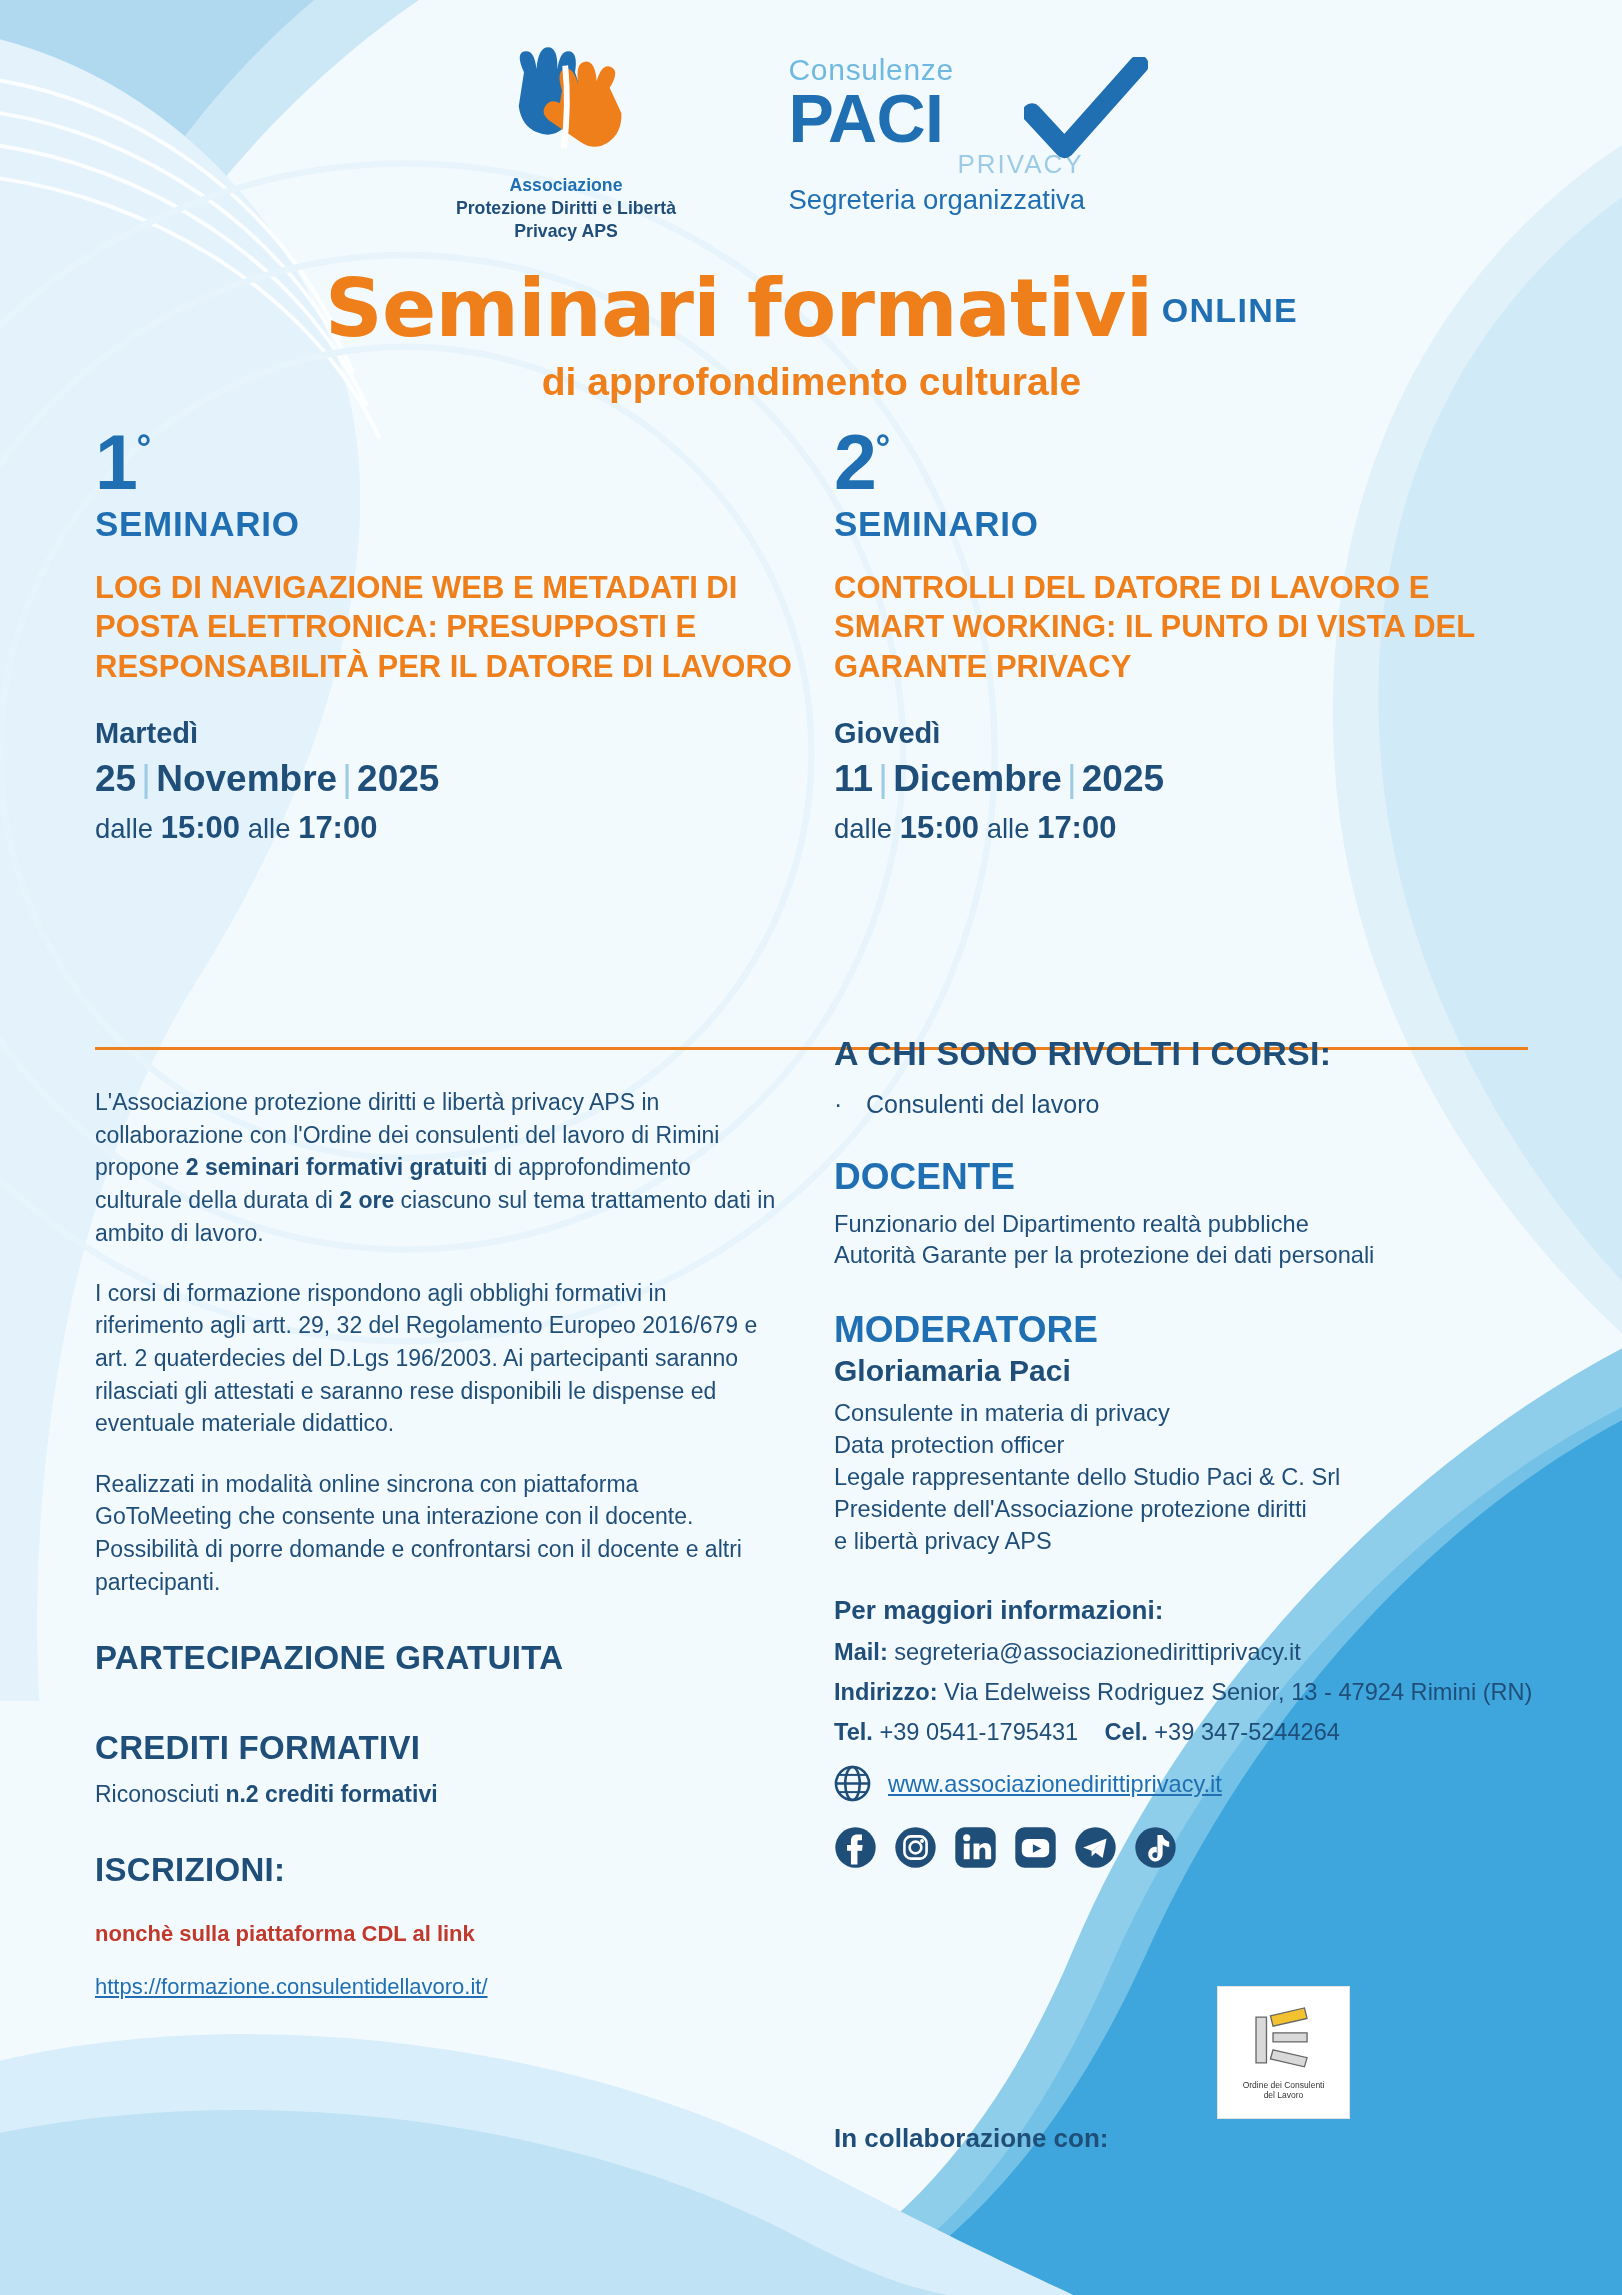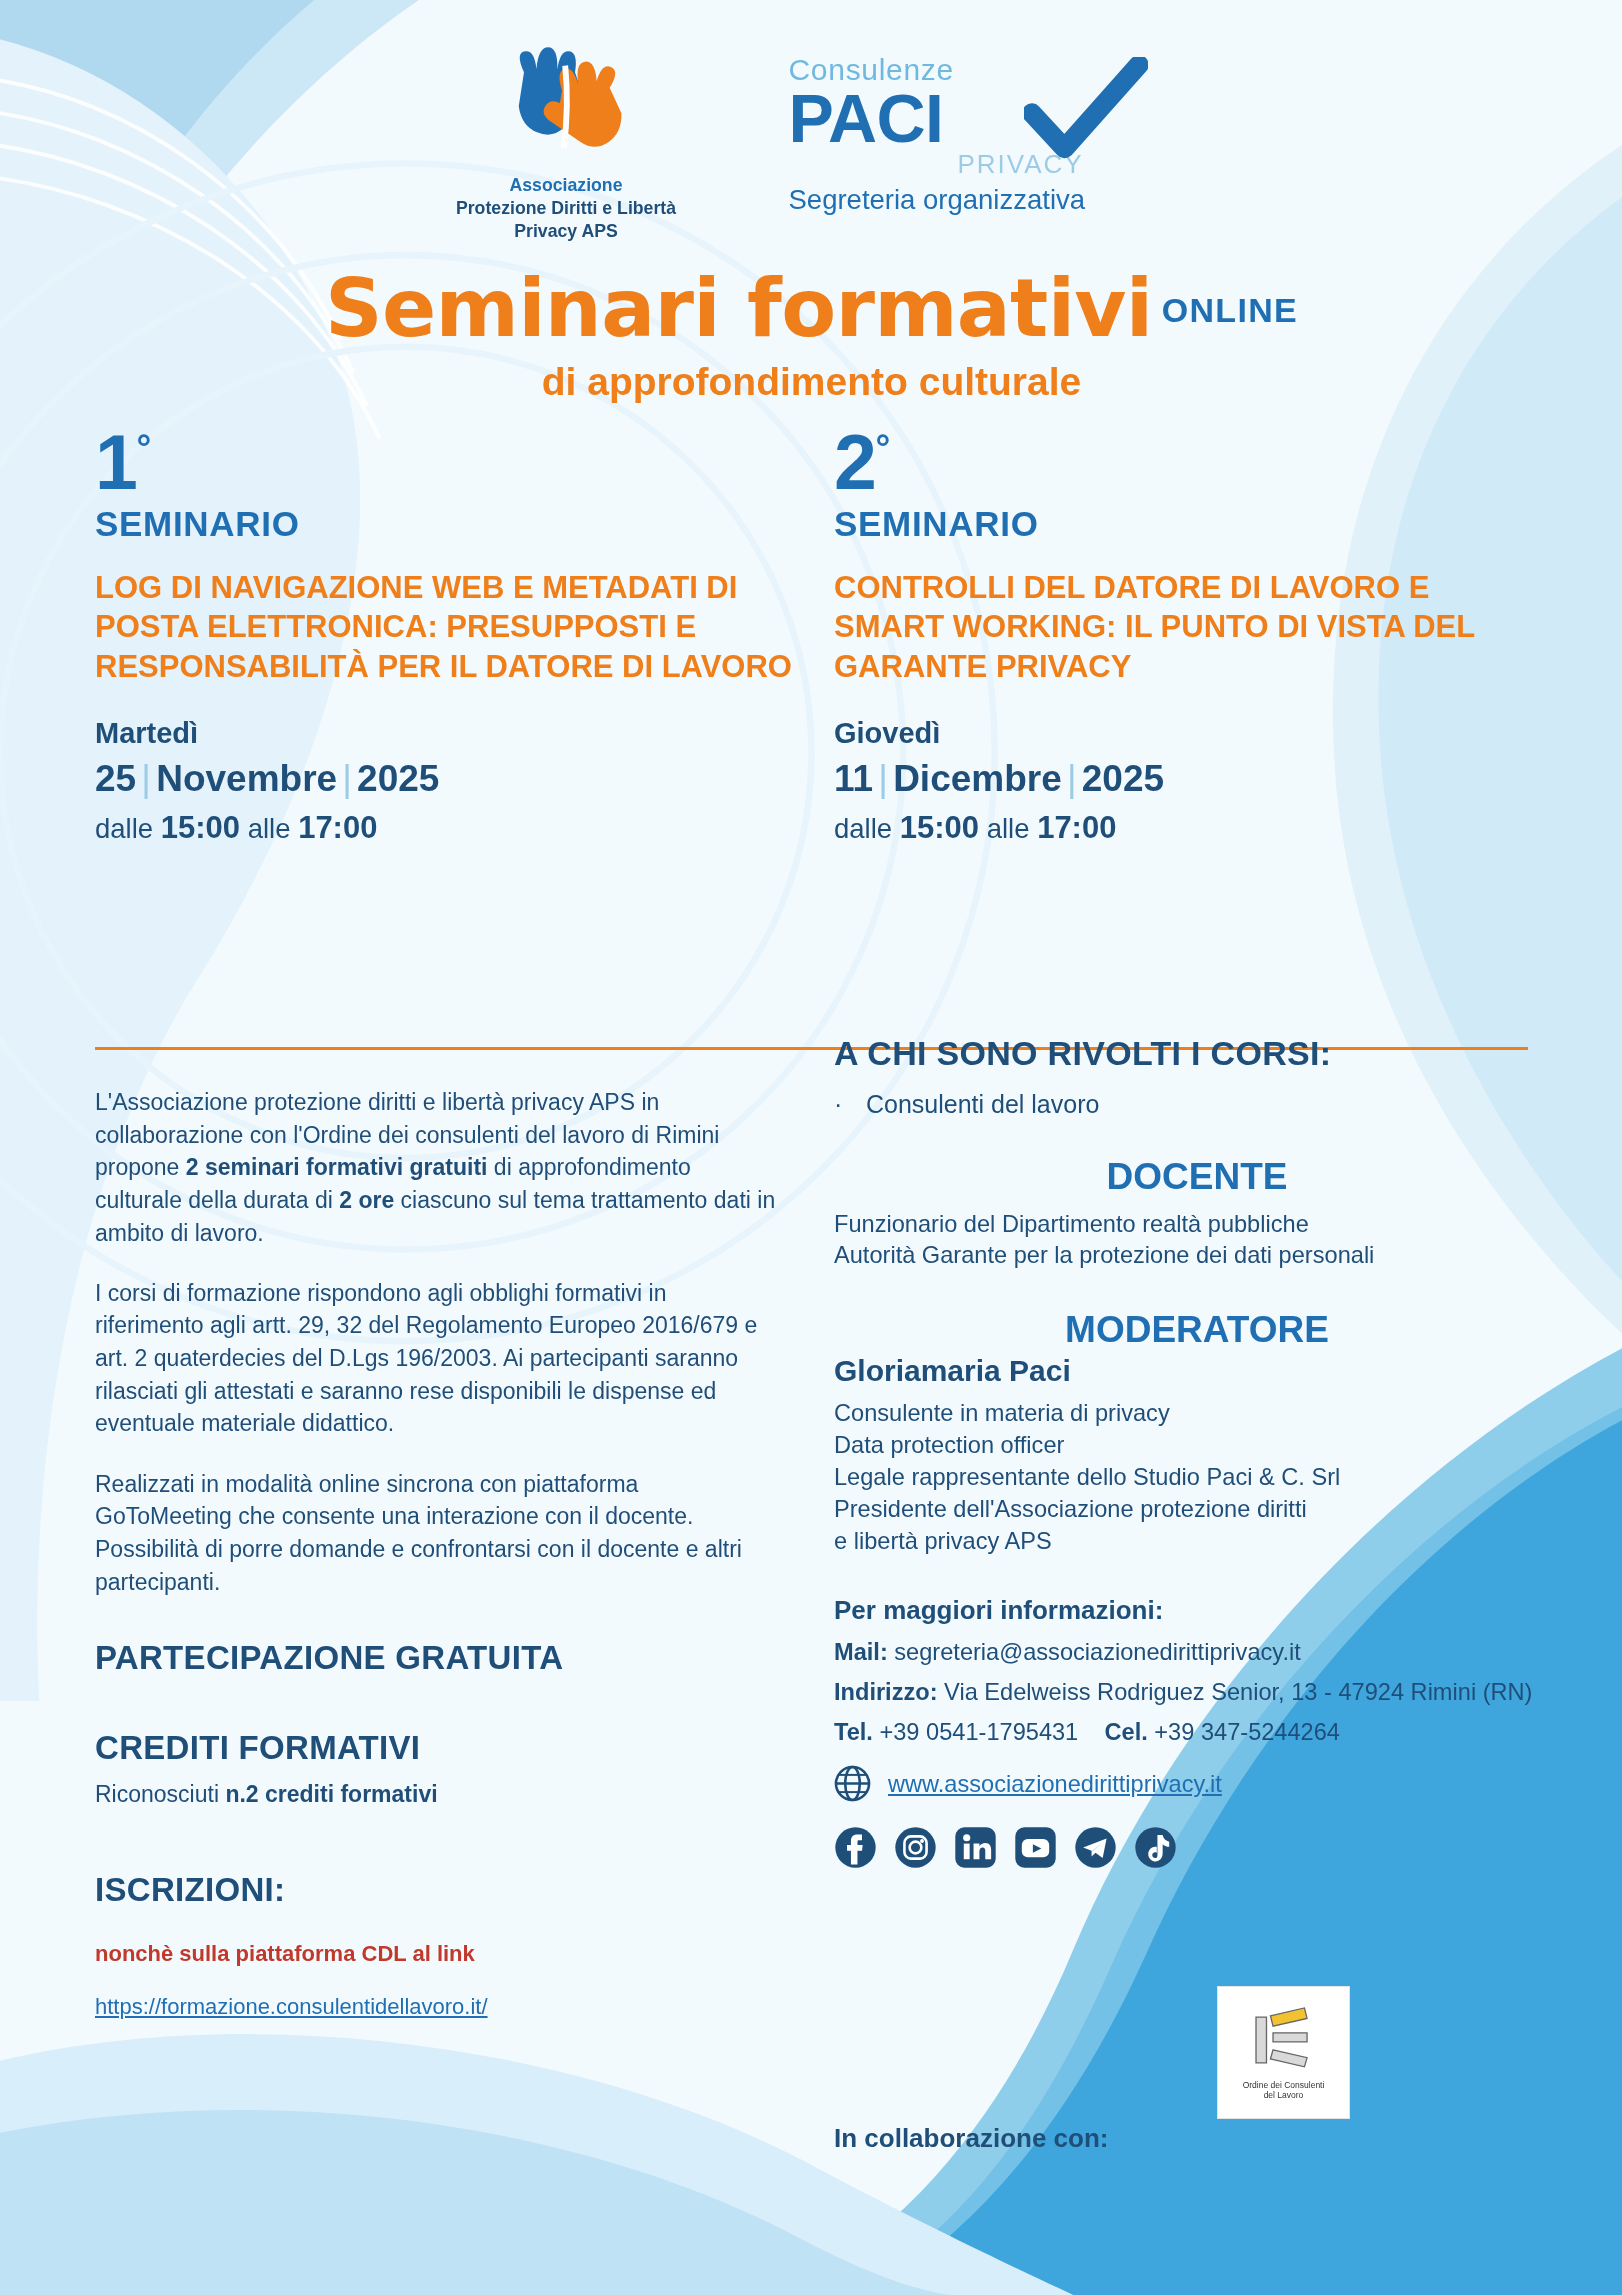--- a/index.html
+++ b/index.html
@@ -57,21 +57,21 @@
   .bodyL b{font-weight:bold;}
   .hdL{font-size:33px;font-weight:bold;color:#1f4e79;letter-spacing:0.3px;margin:0 0 6.5px 0;}
   .small{font-size:23px;color:#1f4e79;}
   .linkblue{color:#1f6fb2;text-decoration:underline;font-size:22px;word-break:break-all;line-height:1.35;display:block;}
   .redline{color:#c0392b;font-weight:bold;font-size:22px;margin-top:23.6px;}
 
   .bodyR{position:absolute;top:1034px;left:834px;width:726px;color:#1f4e79;}
   .hdR{font-size:34px;font-weight:bold;color:#1f4e79;letter-spacing:0.3px;}
   .bullet{margin-top:17px;font-size:25px;display:flex;gap:23.6px;}
   .bullet .dot{color:#1f4e79;}
-  .hdR2{font-size:37px;font-weight:bold;color:#1f6fb2;margin-top:37px;text-align:center;}
+  .hdR2{font-size:37px;font-weight:bold;color:#1f6fb2;margin-top:37px;}
   .nameR{font-size:30px;font-weight:bold;color:#1f4e79;margin-top:2.6px;}
   .descR{font-size:23.6px;color:#1f4e79;margin-top:10.5px;line-height:1.35;}
   .infoHd{font-size:26px;font-weight:bold;color:#1f4e79;margin-top:37px;}
   .inforow{font-size:23.6px;color:#1f4e79;margin-top:13px;}
   .inforow b{font-weight:bold;}
   .weblink{display:flex;align-items:center;gap:17px;margin-top:19.6px;}
   .weblink a{color:#1f6fb2;text-decoration:underline;font-size:23.6px;}
   .socials{display:flex;gap:17px;margin-top:22px;align-items:center;}
   .collab{position:absolute;left:834px;top:2123px;font-size:26px;font-weight:bold;color:#1f4e79;}
   .cdl-logo{position:absolute;left:1217px;top:1986px;width:131px;height:131px;background:#ffffff;border:1.3px solid #e4e4e4;display:flex;flex-direction:column;align-items:center;justify-content:center;}
@@ -198,21 +198,21 @@
   <div class="bodyL">
     <p><span>L'Associazione protezione diritti e libertà privacy APS in collaborazione con l'Ordine dei consulenti del lavoro di Rimini propone </span><b>2 seminari formativi gratuiti</b><span> di approfondimento culturale della durata di </span><b>2 ore</b><span> ciascuno sul tema trattamento dati in ambito di lavoro.</span></p>
     <p>I corsi di formazione rispondono agli obblighi formativi in riferimento agli artt. 29, 32 del Regolamento Europeo 2016/679 e art. 2 quaterdecies del D.Lgs 196/2003. Ai partecipanti saranno rilasciati gli attestati e saranno rese  disponibili le dispense ed eventuale materiale didattico.</p>
     <p>Realizzati in modalità online sincrona con piattaforma GoToMeeting che consente una interazione con il docente. Possibilità di porre domande e confrontarsi con il docente e altri partecipanti.</p>
 
     <div class="hdL" style="margin-top:37px">PARTECIPAZIONE GRATUITA</div>
 
     <div class="hdL" style="margin-top:43px">CREDITI FORMATIVI</div>
     <div class="small"><span>Riconosciuti </span><b>n.2 crediti formativi</b></div>
 
-    <div class="hdL" style="margin-top:56px">ISCRIZIONI:</div>
+    <div class="hdL" style="margin-top:36px">ISCRIZIONI:</div>
     <div class="redline">nonchè sulla piattaforma CDL al link</div>
     <a class="linkblue" href="#" style="margin-top:23.6px">https://formazione.consulentidellavoro.it/</a>
   </div>
 
   <div class="bodyR">
     <div class="hdR">A CHI SONO RIVOLTI I CORSI:</div>
     <div class="bullet">
       <span class="dot">·</span>
       <span>Consulenti del lavoro</span>
     </div>

